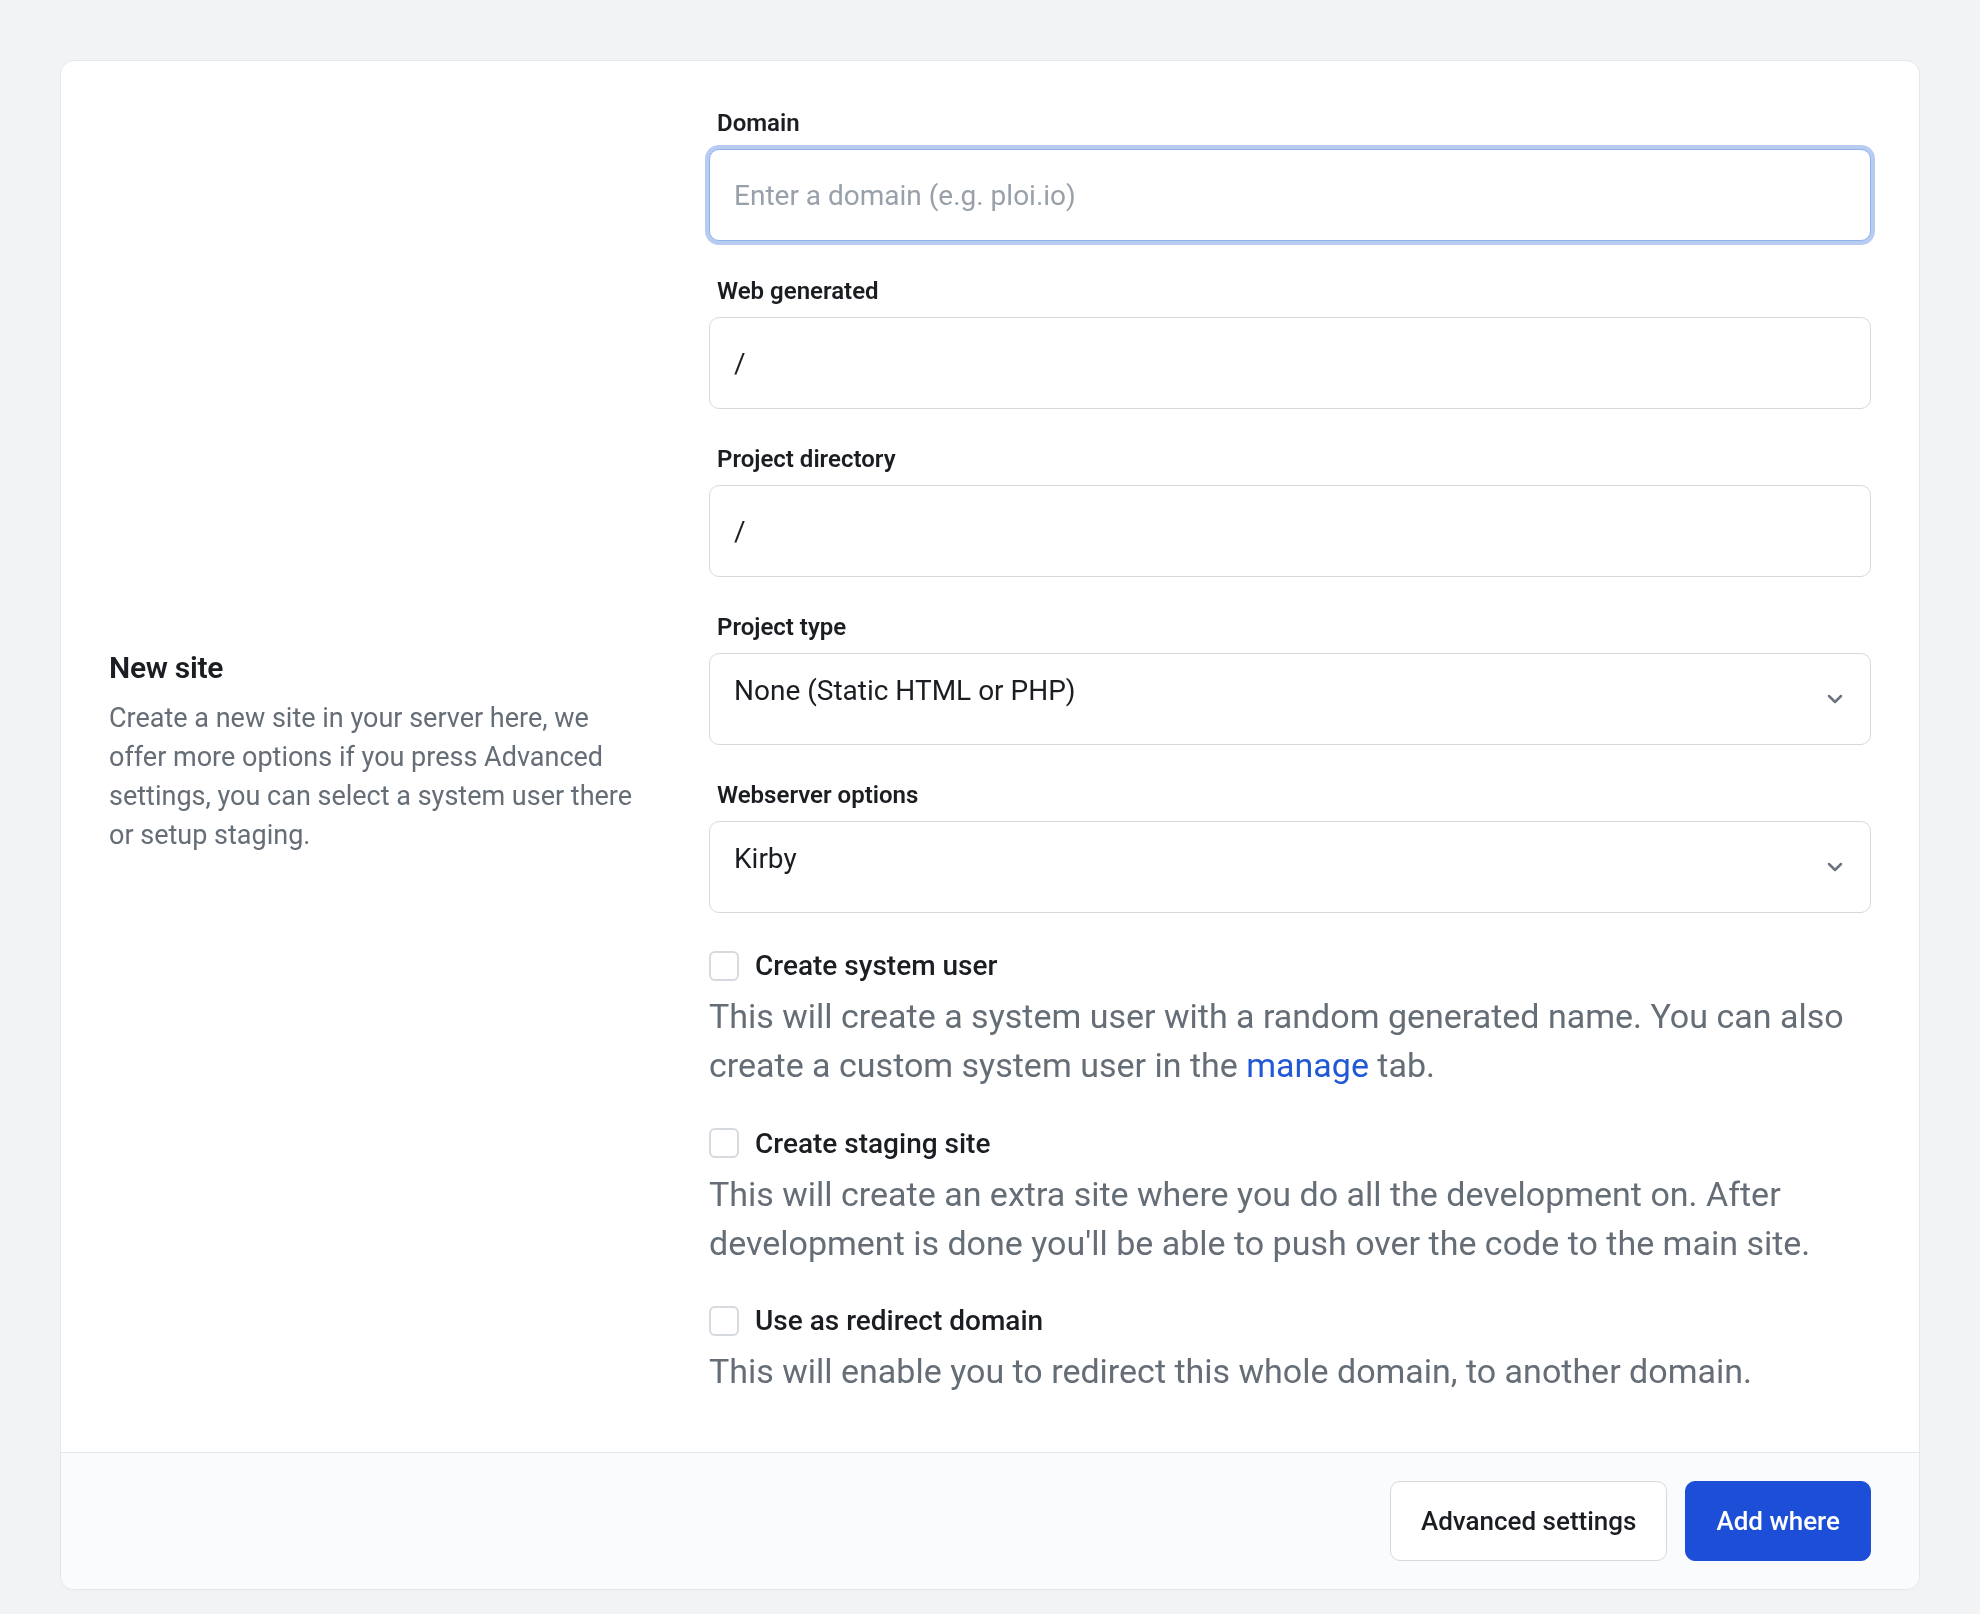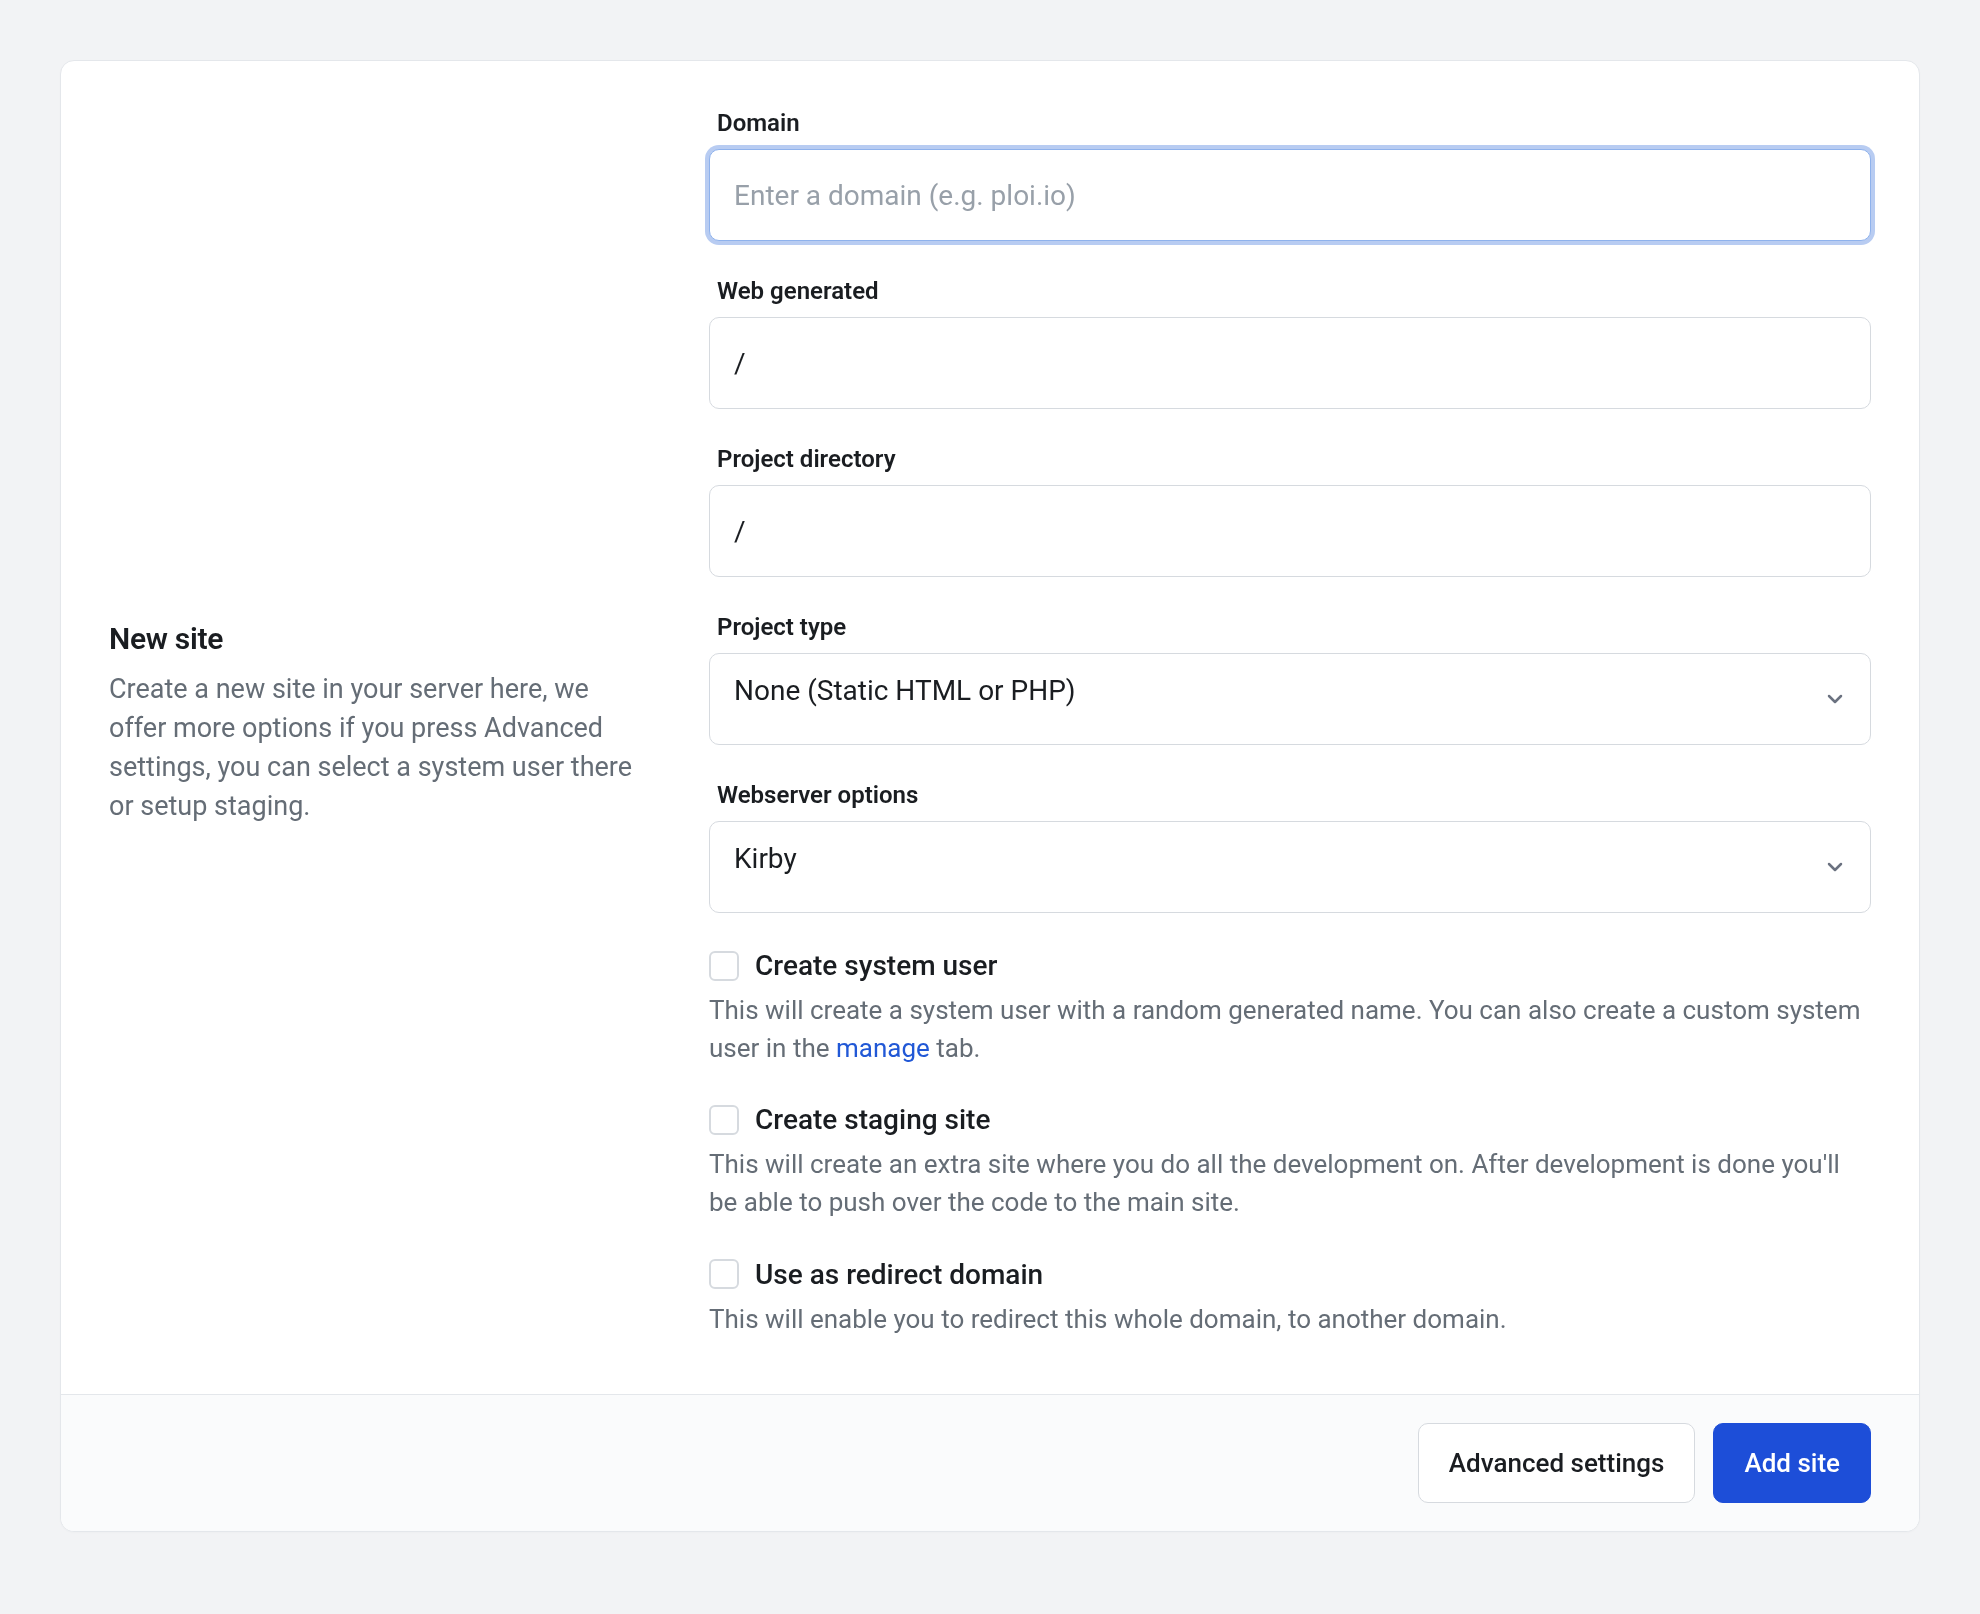--- a/index.html
+++ b/index.html
@@ -123,21 +123,21 @@
     cursor: pointer;
     flex: 0 0 30px;
   }
   .check-label {
     font-size: 28px;
     font-weight: 500;
     color: var(--text);
   }
   .help {
     margin: 10px 0 0 0;
-    font-size: 26px;
+    font-size: 34px;
     line-height: 1.45;
     color: var(--text-muted);
   }
   .help a {
     color: var(--link);
     text-decoration: none;
     cursor: pointer;
   }
   .card-footer {
     background: #fafbfc;
@@ -251,17 +251,17 @@
           </div>
           <p class="help">This will enable you to redirect this whole domain, to another domain.</p>
         </div>
 
       </div>
 
     </div>
 
     <div class="card-footer">
       <button class="btn btn-secondary">Advanced settings</button>
-      <button class="btn btn-primary">Add site</button>
+      <button class="btn btn-primary">Add where</button>
     </div>
 
   </div>
 </div>
 
 </body></html>

